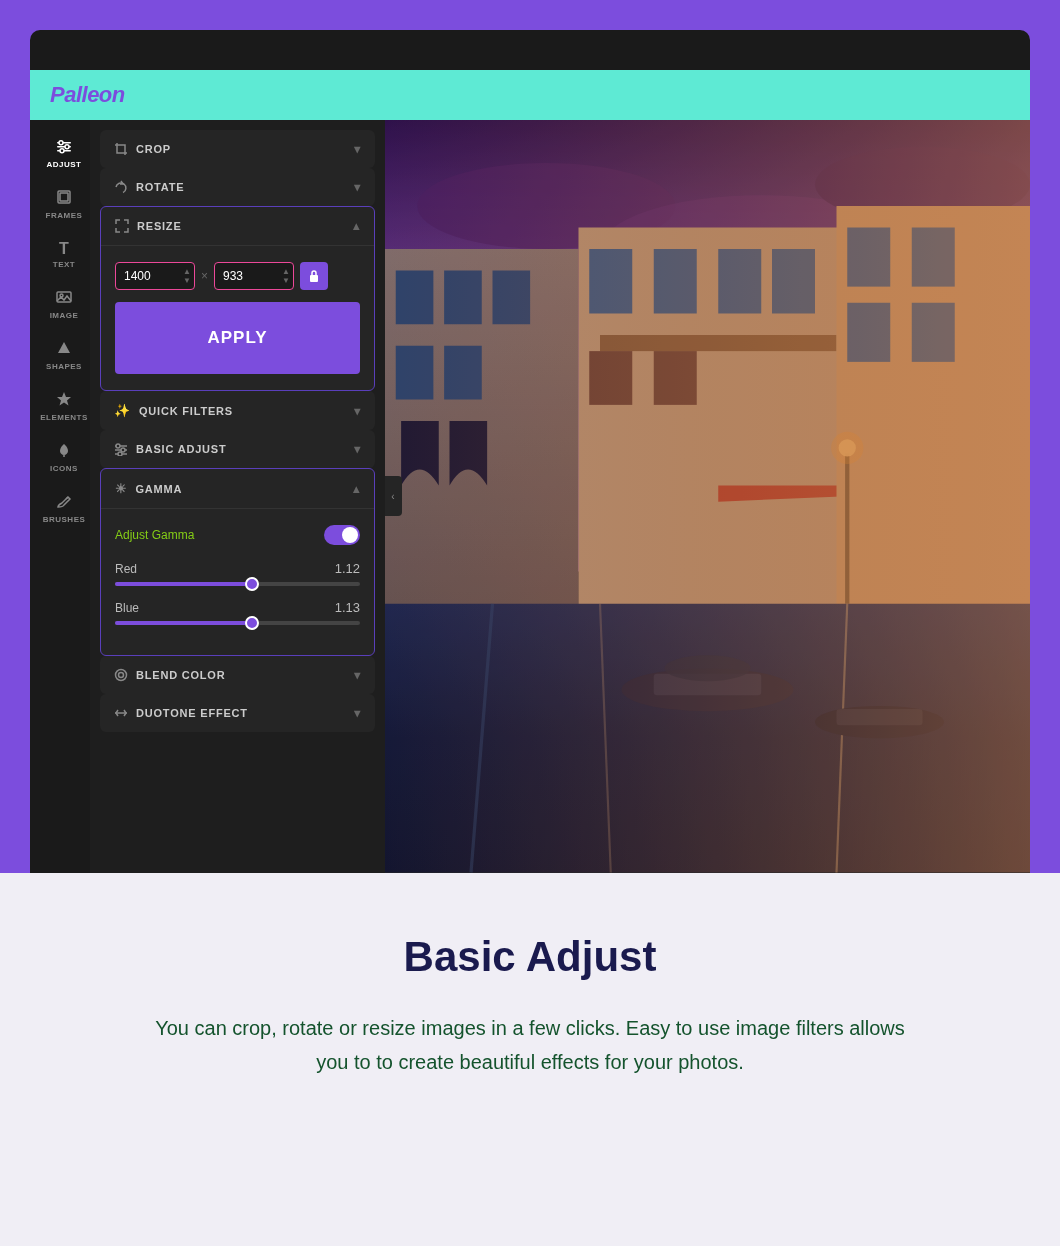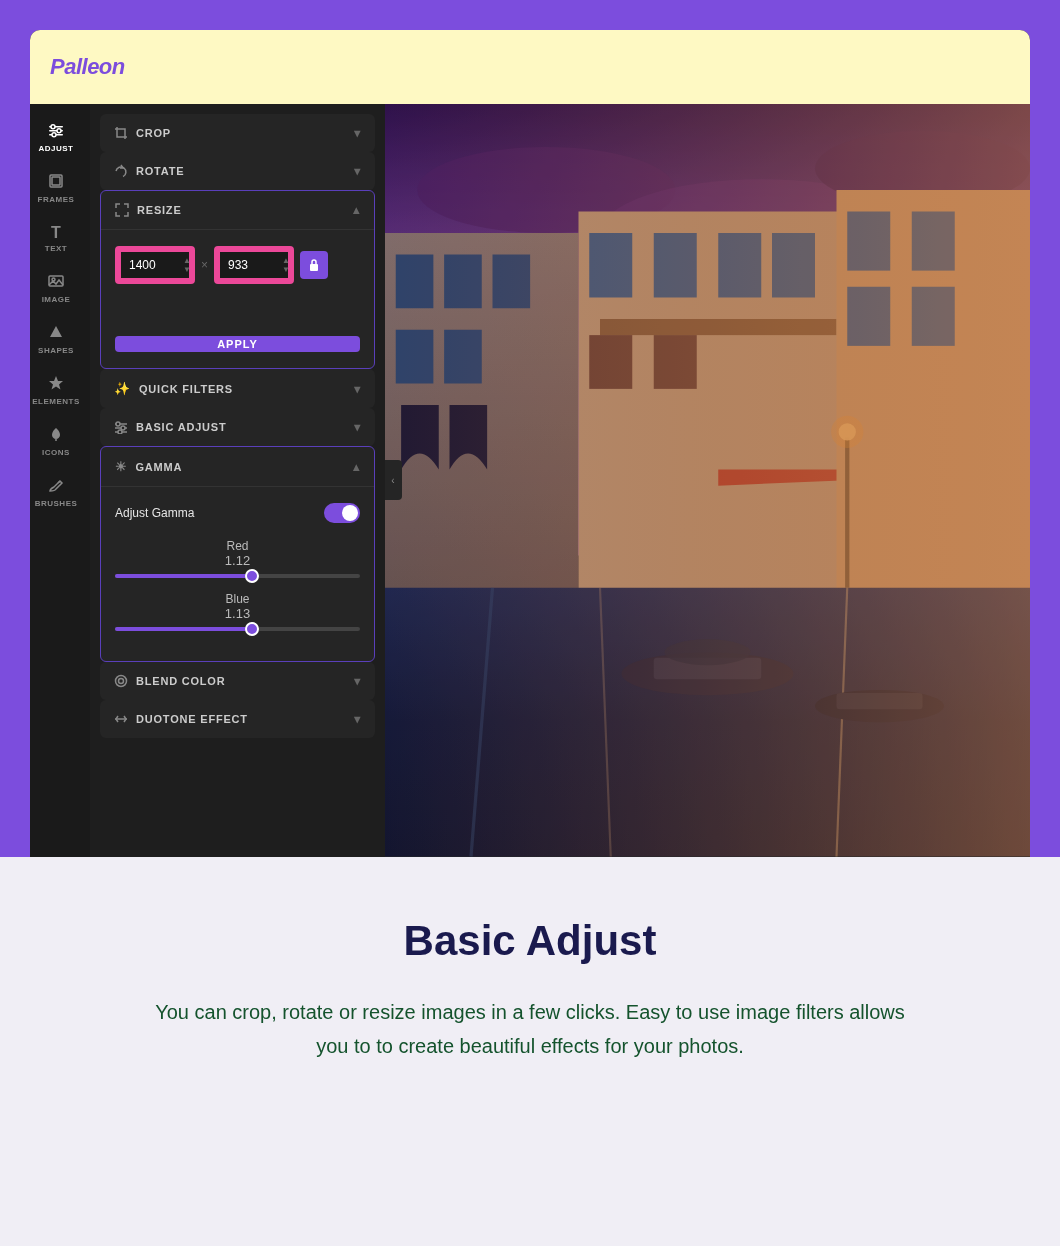--- a/index.html
+++ b/index.html
@@ -16,24 +16,25 @@
     .app-window {
       background: #1a1a1a;
       border-radius: 10px 10px 0 0;
       overflow: hidden;
       display: flex;
       flex-direction: column;
     }
 
     
     .title-bar {
-      background: #fef9c3;
-      padding: 24px 20px;
-      display: flex;
-      align-items: center;
+      background: #5eead4;
+      padding: 12px 20px;
+      display: flex;
+      align-items: center;
+      margin-top: 40px;
     }
     .logo {
       color: #7c4ddd;
       font-size: 22px;
       font-weight: 900;
       font-style: italic;
       letter-spacing: -0.5px;
     }
 
     
@@ -41,21 +42,21 @@
       display: flex;
       flex: 1;
     }
 
     
     .sidebar-icons {
       width: 60px;
       background: #1a1a1a;
       display: flex;
       flex-direction: column;
-      align-items: flex-start;
+      align-items: flex-end;
       padding-top: 10px;
       gap: 4px;
     }
     .sidebar-icon-item {
       display: flex;
       flex-direction: column;
       align-items: center;
       padding: 8px 6px;
       cursor: pointer;
       border-radius: 6px;
@@ -130,21 +131,21 @@
       gap: 6px;
       margin-bottom: 12px;
     }
     .resize-input-wrap {
       position: relative;
       display: flex;
       align-items: center;
     }
     .resize-input {
       background: #1a1a1a;
-      border: 6px solid #ec4899;
+      border: 1px solid #ec4899;
       border-radius: 4px;
       color: #fff;
       font-size: 12px;
       padding: 6px 22px 6px 8px;
       width: 80px;
       outline: none;
     }
     .resize-input-arrow {
       position: absolute;
       right: 4px;
@@ -177,38 +178,37 @@
       cursor: pointer;
       color: #fff;
       font-size: 12px;
     }
     .apply-btn {
       width: 100%;
       background: #7c4ddd;
       border: none;
       border-radius: 4px;
       color: #fff;
-      font-size: 11px;
+      font-size: 17px;
       font-weight: 700;
       letter-spacing: 1px;
-      padding: 2px;
+      padding: 26px;
       cursor: pointer;
       text-transform: uppercase;
-      margin-top: 40px;
     }
 
     
     .gamma-toggle-row {
       display: flex;
       align-items: center;
       justify-content: space-between;
       margin-bottom: 16px;
     }
     .gamma-label {
-      color: #e5e5e5;
+      color: #84cc16;
       font-size: 12px;
     }
     .toggle {
       width: 36px;
       height: 20px;
       background: #7c4ddd;
       border-radius: 10px;
       position: relative;
       cursor: pointer;
     }
@@ -223,21 +223,20 @@
     }
 
     .slider-row {
       margin-bottom: 14px;
     }
     .slider-header {
       display: flex;
       justify-content: space-between;
       align-items: center;
       margin-bottom: 6px;
-      flex-direction: column;
     }
     .slider-label {
       color: #bbb;
       font-size: 12px;
     }
     .slider-value {
       color: #bbb;
       font-size: 13px;
     }
     .slider-track {

